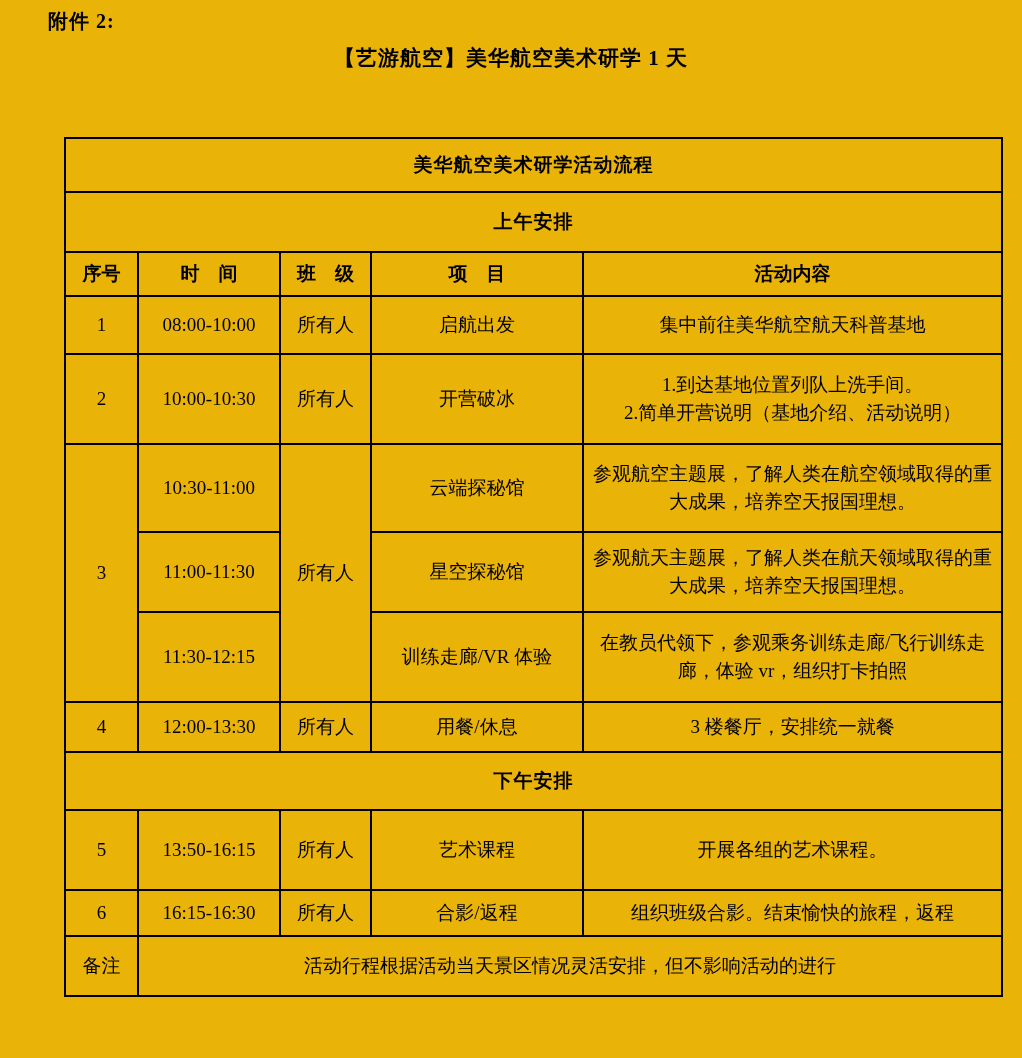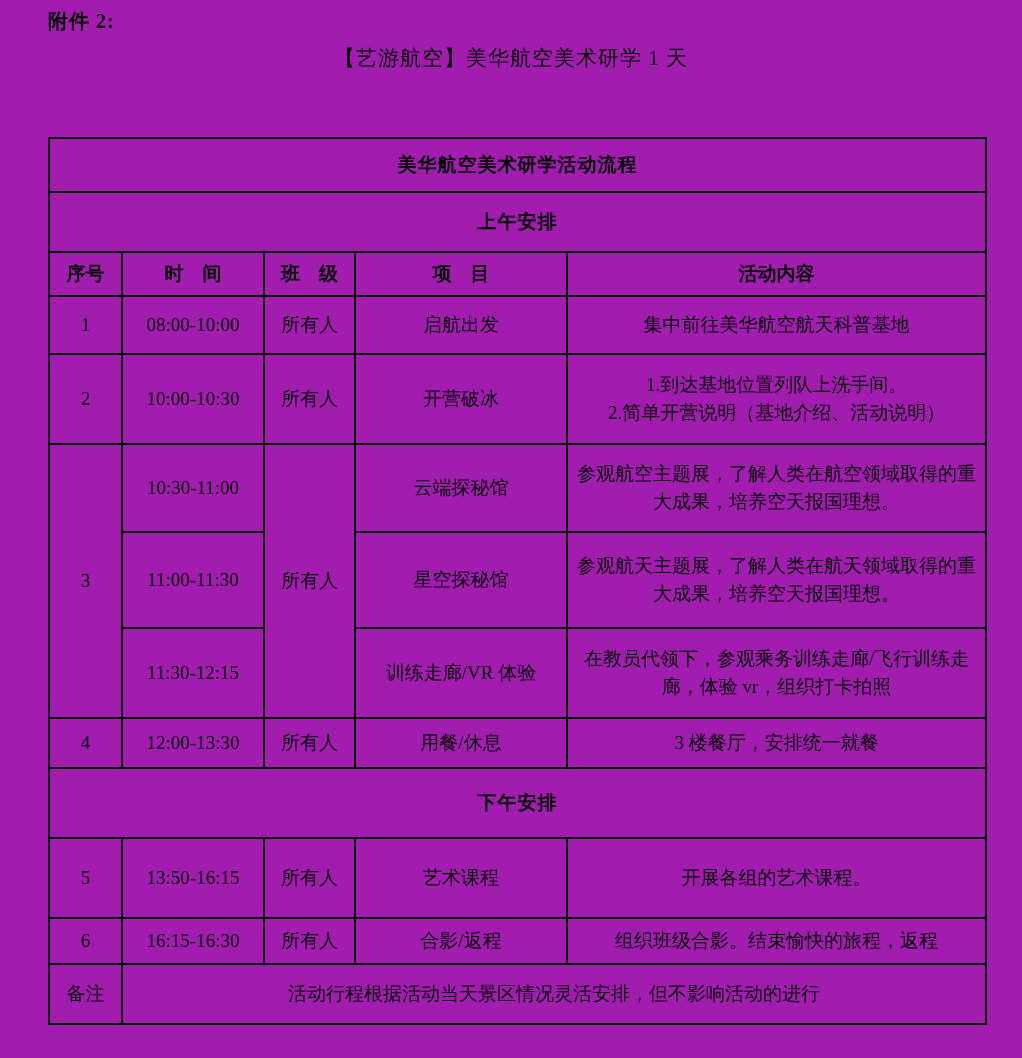--- a/index.html
+++ b/index.html
@@ -6,44 +6,44 @@
     margin: 0;
     padding: 0;
     background: #ffffff;
     font-family: "Liberation Serif", "DejaVu Serif", serif;
     color: #000000;
   }
   .page {
     position: relative;
     width: 1022px;
     height: 1058px;
-    background: #a21caf;
+    background: #eab308;
     overflow: hidden;
   }
   .attachment-label {
     position: absolute;
     left: 48px;
     top: 8px;
     font-size: 20px;
     font-weight: bold;
     letter-spacing: 1px;
   }
   .doc-title {
     position: absolute;
     left: 0;
     top: 44px;
     width: 1022px;
     text-align: center;
     font-size: 21px;
-    font-weight: normal;
+    font-weight: bold;
     letter-spacing: 1px;
   }
   table.schedule {
     position: absolute;
-    left: 48px;
+    left: 64px;
     top: 137px;
     width: 937px;
     border-collapse: collapse;
     table-layout: fixed;
   }
   table.schedule td {
     border: 2px solid #000000;
     text-align: center;
     vertical-align: middle;
     font-size: 19px;
@@ -76,24 +76,24 @@
     padding: 6px 8px 6px 12px;
     line-height: 1.5;
     border-radius: 24px;
   }
   tr.h-title   { height: 54px; }
   tr.h-section { height: 60px; }
   tr.h-head    { height: 44px; }
   tr.h-r1      { height: 58px; }
   tr.h-r2      { height: 90px; }
   tr.h-r3a     { height: 88px; }
-  tr.h-r3b     { height: 96px; padding-left: 48px; }
+  tr.h-r3b     { height: 80px; padding-left: 48px; }
   tr.h-r3c     { height: 90px; }
   tr.h-r4      { height: 50px; }
-  tr.h-sec2    { height: 70px; padding-left: 18px; }
+  tr.h-sec2    { height: 58px; padding-left: 18px; }
   tr.h-r5      { height: 80px; }
   tr.h-r6      { height: 46px; }
   tr.h-remark  { height: 60px; margin-top: 32px; }
 </style>
 </head>
 <body>
 
 <div class="page">
 
   <div class="attachment-label">附件 2:</div>

